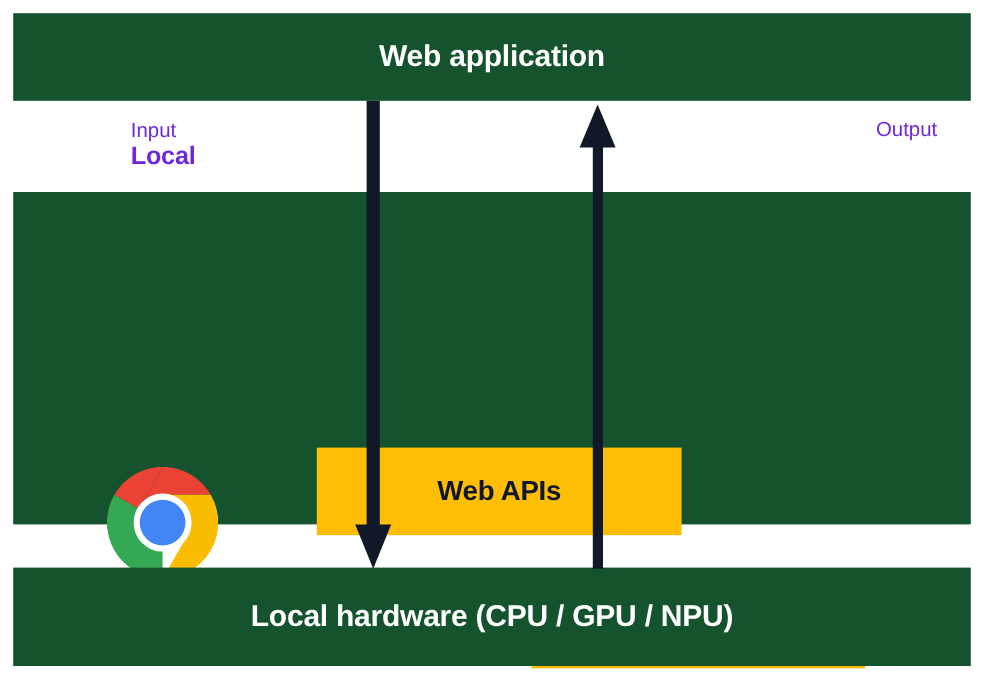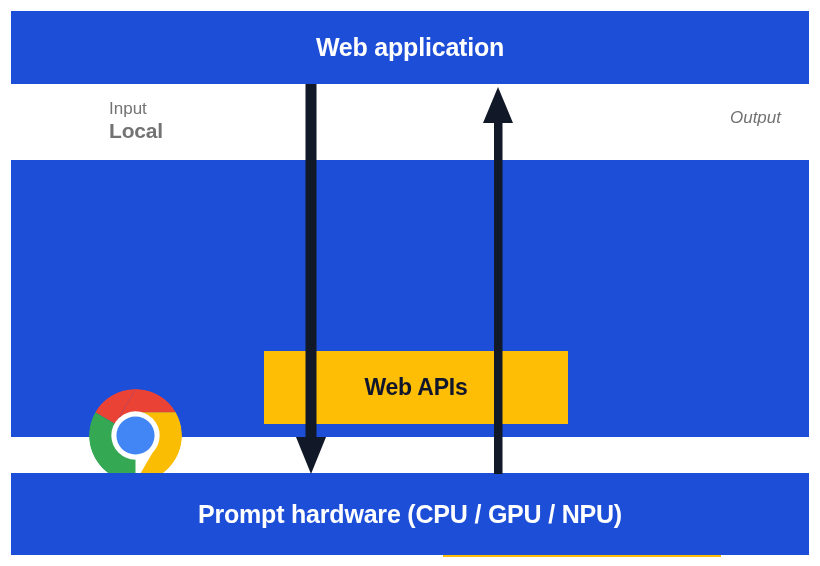--- a/index.html
+++ b/index.html
@@ -14,21 +14,21 @@
     position: relative;
     width: 820px;
     height: 566px;
     background: #ffffff;
     overflow: hidden;
   }
 
   
   .band {
     position: absolute;
-    background: #1d4ed8;
+    background: #14532d;
     display: flex;
     align-items: center;
     justify-content: center;
   }
   #band-web-application {
     left: 11px;
     top: 11px;
     width: 798px;
     height: 73px;
   }
@@ -51,21 +51,21 @@
     font-size: 25px;
     font-weight: bold;
     letter-spacing: -0.2px;
     line-height: 1;
     white-space: nowrap;
   }
 
   
   .io-label {
     position: absolute;
-    color: #737373;
+    color: #6d28d9;
     line-height: 1.18;
   }
   .io-label .io-kind {
     display: block;
     font-size: 17px;
     font-weight: normal;
     letter-spacing: 0px;
   }
   .io-label .io-value {
     display: block;
@@ -74,23 +74,22 @@
     letter-spacing: -0.2px;
     white-space: nowrap;
   }
   #io-input {
     left: 109px;
     top: 99px;
     text-align: left;
   }
   #io-output {
     right: 39px;
-    top: 108px;
+    top: 98px;
     text-align: left;
-    font-style: italic;
   }
 
   
   .arrow-svg {
     position: absolute;
     left: 0;
     top: 0;
     width: 820px;
     height: 566px;
     pointer-events: none;
@@ -130,21 +129,21 @@
   }
   .yellow-box-label {
     color: #10162B;
     font-size: 23px;
     font-weight: bold;
     line-height: 1.25;
     letter-spacing: -0.2px;
   }
   #box-web-apis {
     left: 253px;
-    top: 191px;
+    top: 213px;
     width: 304px;
     height: 73px;
   }
   #box-builtin-models {
     left: 432px;
     top: 317px;
     width: 278px;
     height: 80px;
   }
 </style>
@@ -188,21 +187,21 @@
     <div class="yellow-box" id="box-builtin-models">
       <span class="yellow-box-label">
         <span>Built-in models</span><br>
         <span>and runtime</span>
       </span>
     </div>
 
   </div>
 
   <div class="band" id="band-local-hardware">
-    <span class="band-title">Prompt hardware (CPU / GPU / NPU)</span>
+    <span class="band-title">Local hardware (CPU / GPU / NPU)</span>
   </div>
 
   <div class="io-label" id="io-input">
     <span class="io-kind">Input</span>
     <span class="io-value">Local</span>
   </div>
 
   <div class="io-label" id="io-output">
     <span class="io-kind">Output</span>
   </div>

